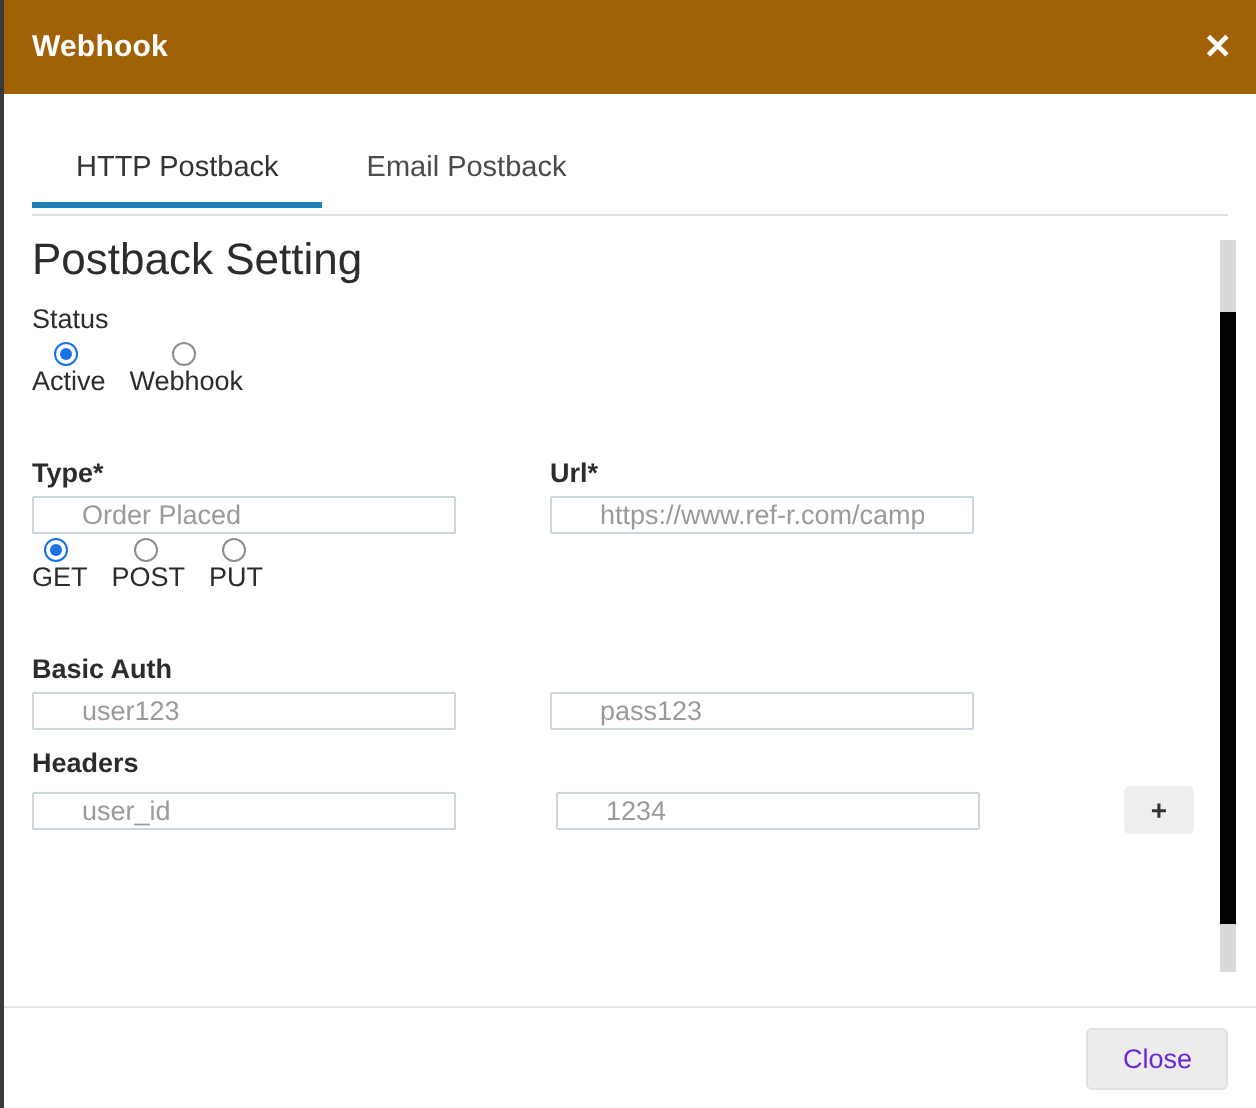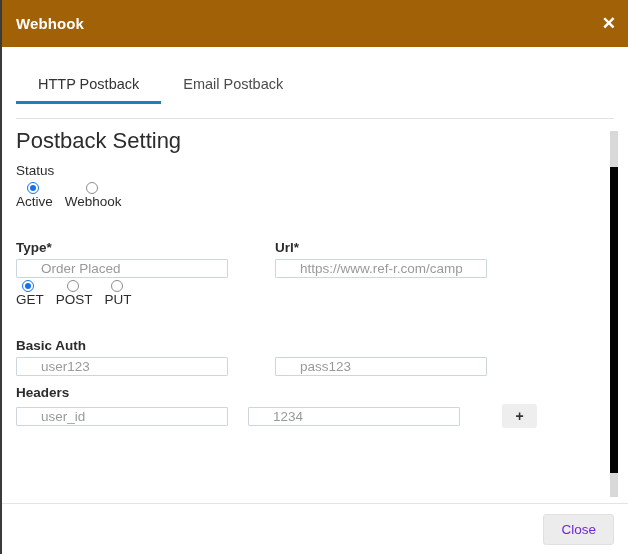--- a/index.html
+++ b/index.html
@@ -48,21 +48,21 @@
     font-size: 17px;
     font-weight: bold;
     line-height: 1;
     cursor: pointer;
     padding: 2px 4px;
   }
 
   
   .tabs-wrap {
     position: relative;
-    height: 72px;
+    height: 61px;
     background: #ffffff;
     border-radius: 13px;
   }
   .tabs {
     display: flex;
     align-items: flex-end;
     height: 56px;
     padding-left: 14px;
     box-sizing: border-box;
   }
@@ -188,21 +188,21 @@
   }
   .txt-input::placeholder {
     color: #9a9a9a;
   }
 
   .spacer-lg { height: 22px; }
 
   .headers-row {
     display: flex;
     align-items: center;
-    gap: 20px;
+    gap: 50px;
   }
   .add-btn {
     width: 35px;
     height: 24px;
     background: #eeeeee;
     border: none;
     border-radius: 3px;
     color: #333333;
     font-size: 14px;
     font-weight: bold;

